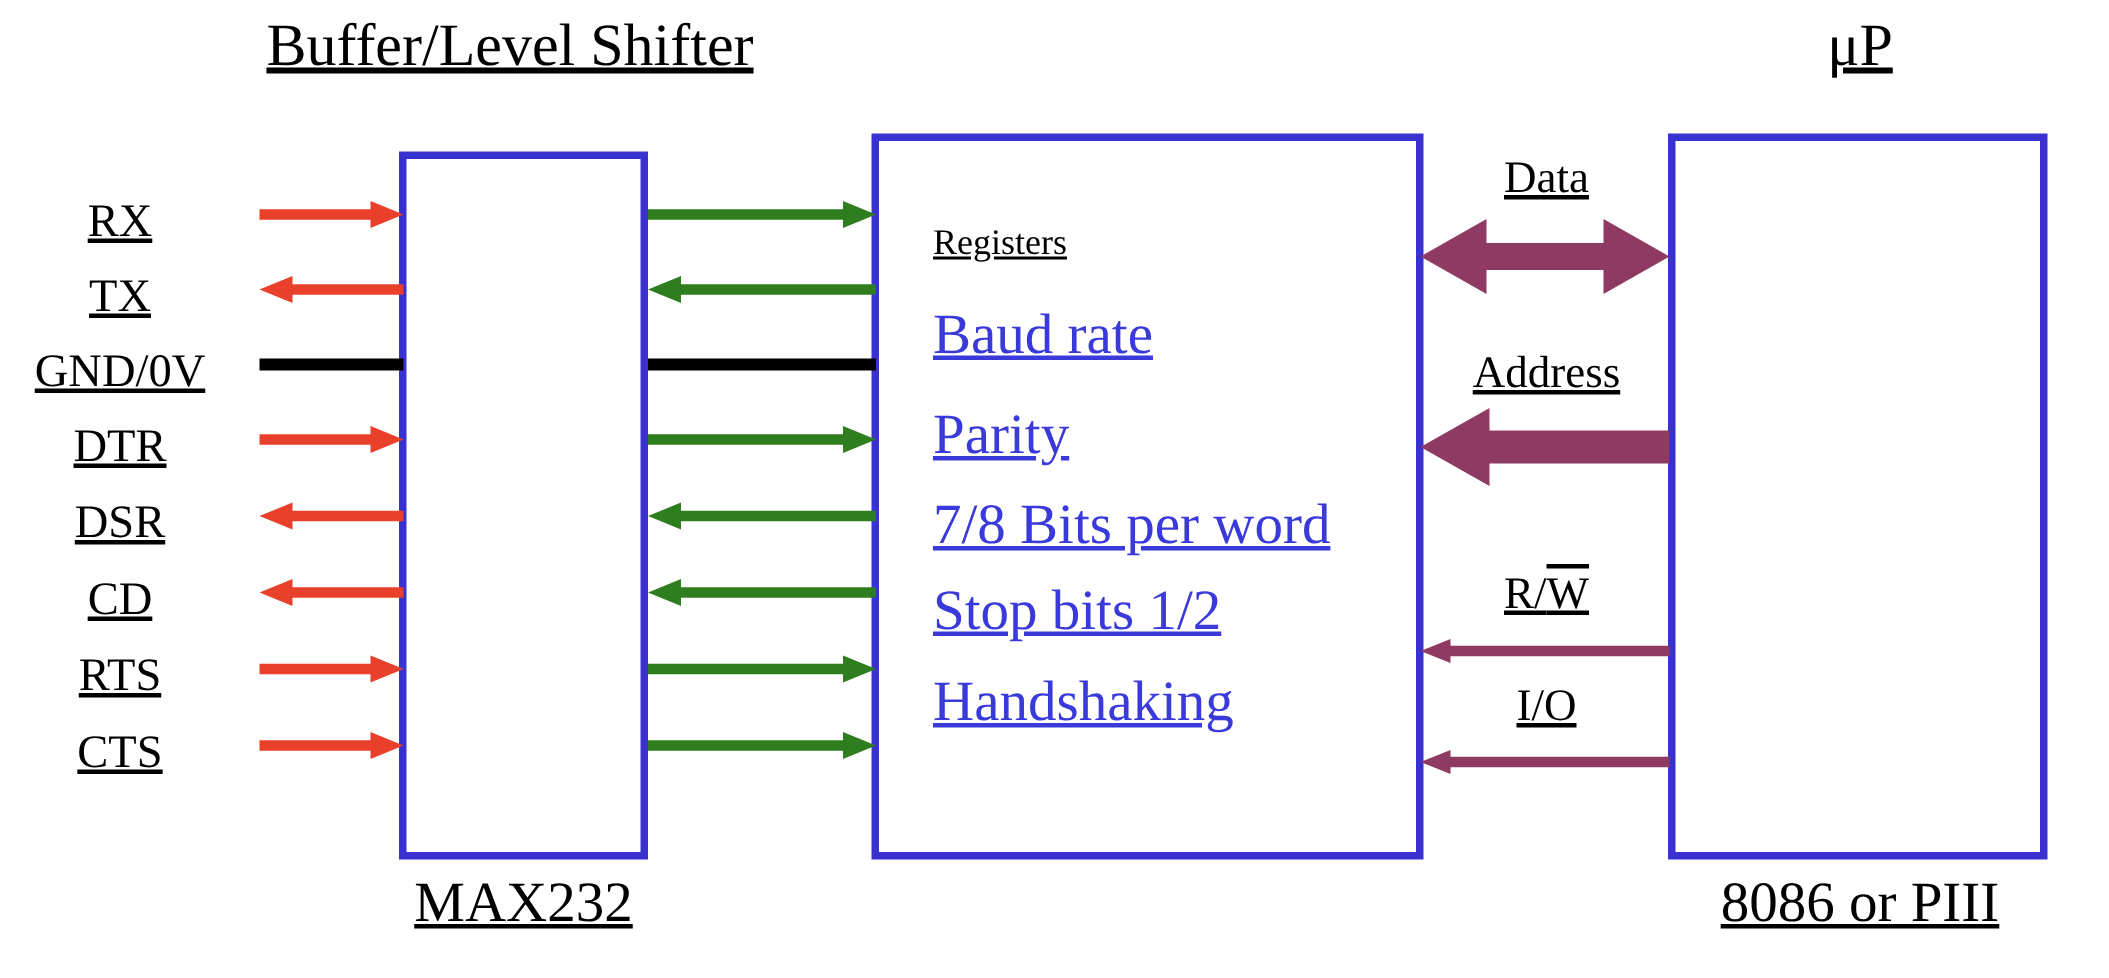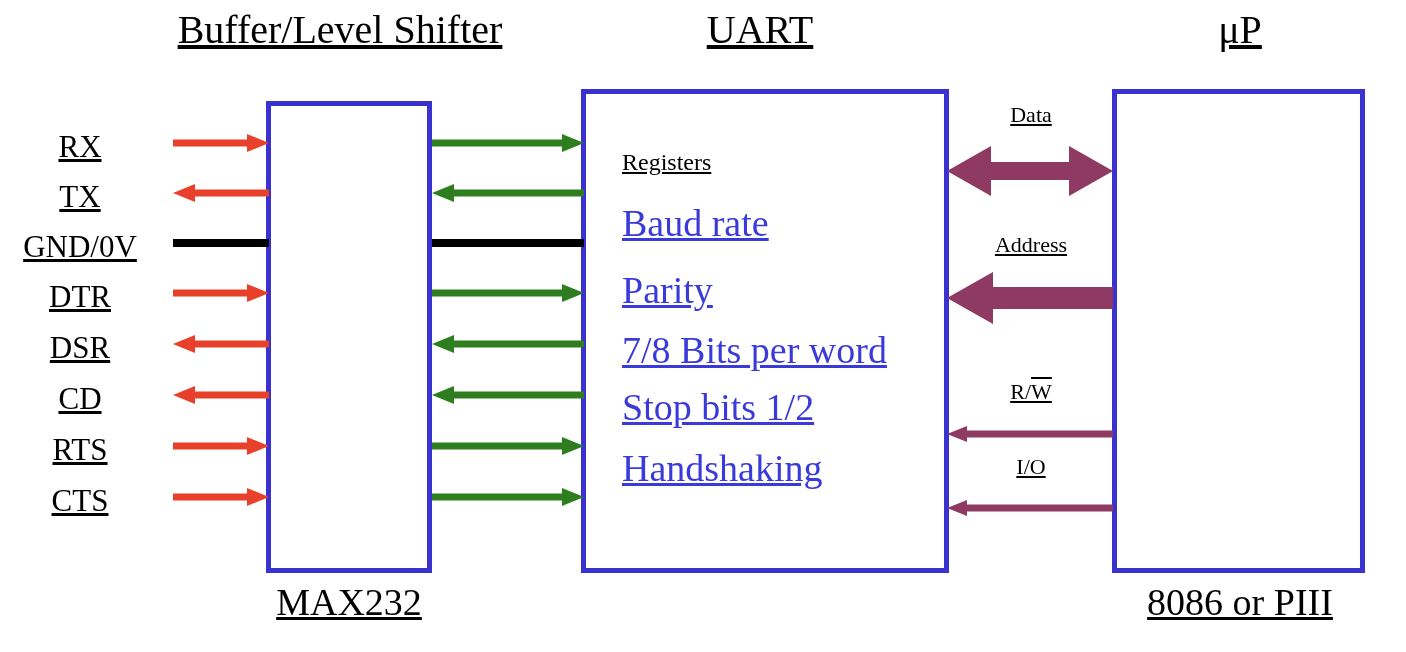--- a/index.html
+++ b/index.html
@@ -33,21 +33,21 @@
     line-height: 1;
   }
   .pinlabel {
     font-size: 31px;
     color: #000000;
     white-space: nowrap;
     text-align: center;
     line-height: 1;
   }
   .buslabel {
-    font-size: 22px;
+    font-size: 30px;
     color: #000000;
     white-space: nowrap;
     text-align: center;
     line-height: 1;
   }
   .reg-head {
     font-size: 24px;
     color: #000000;
     white-space: nowrap;
     line-height: 1;
@@ -77,21 +77,20 @@
   .blockarrow { position: absolute; }
   .blockarrow svg { display: block; }
 </style>
 </head>
 <body>
 
 <div id="stage">
 
   <div class="abs heading" style="left:80px; top:10px; width:520px;">Buffer/Level Shifter</div>
 
-  <div class="abs heading" style="left:620px; top:10px; width:280px;">UART</div>
 
   <div class="abs heading" style="left:1120px; top:10px; width:240px;">μP</div>
 
   <div class="abs chipbox" style="left:266px; top:101px; width:166px; height:472px;"></div>
 
   <div class="abs chipbox" style="left:581px; top:89px; width:368px; height:484px;"></div>
 
   <div class="abs chipbox" style="left:1112px; top:89px; width:253px; height:484px;"></div>
 
   <div class="abs boxcaption" style="left:209px; top:583px; width:280px;">MAX232</div>

